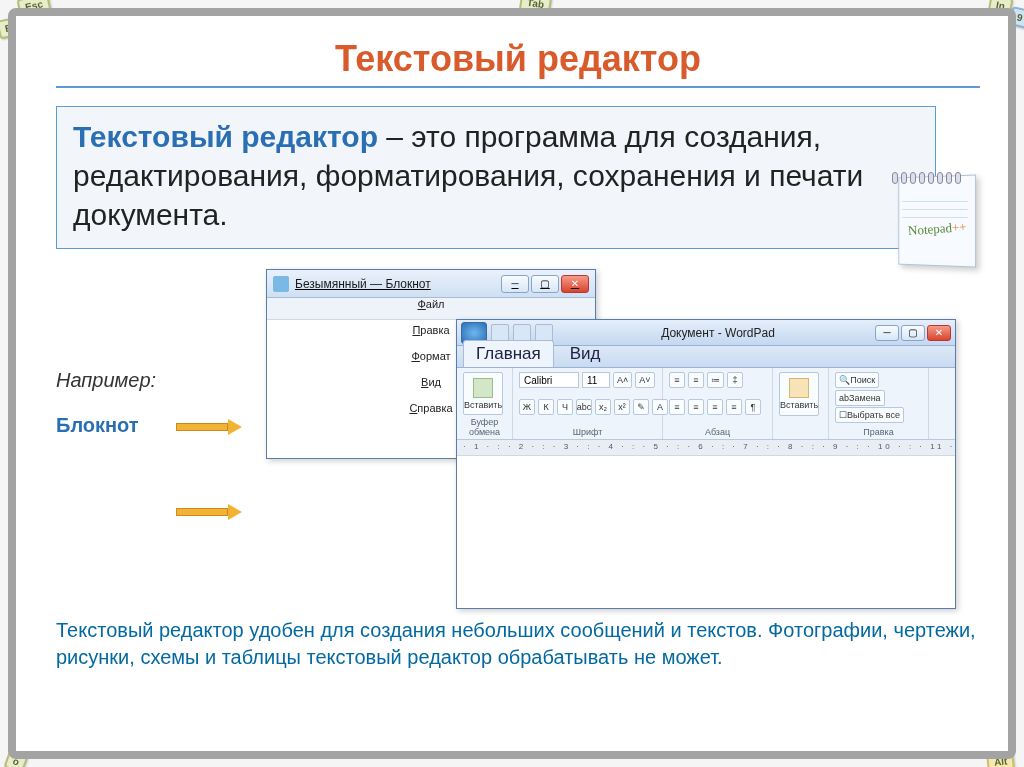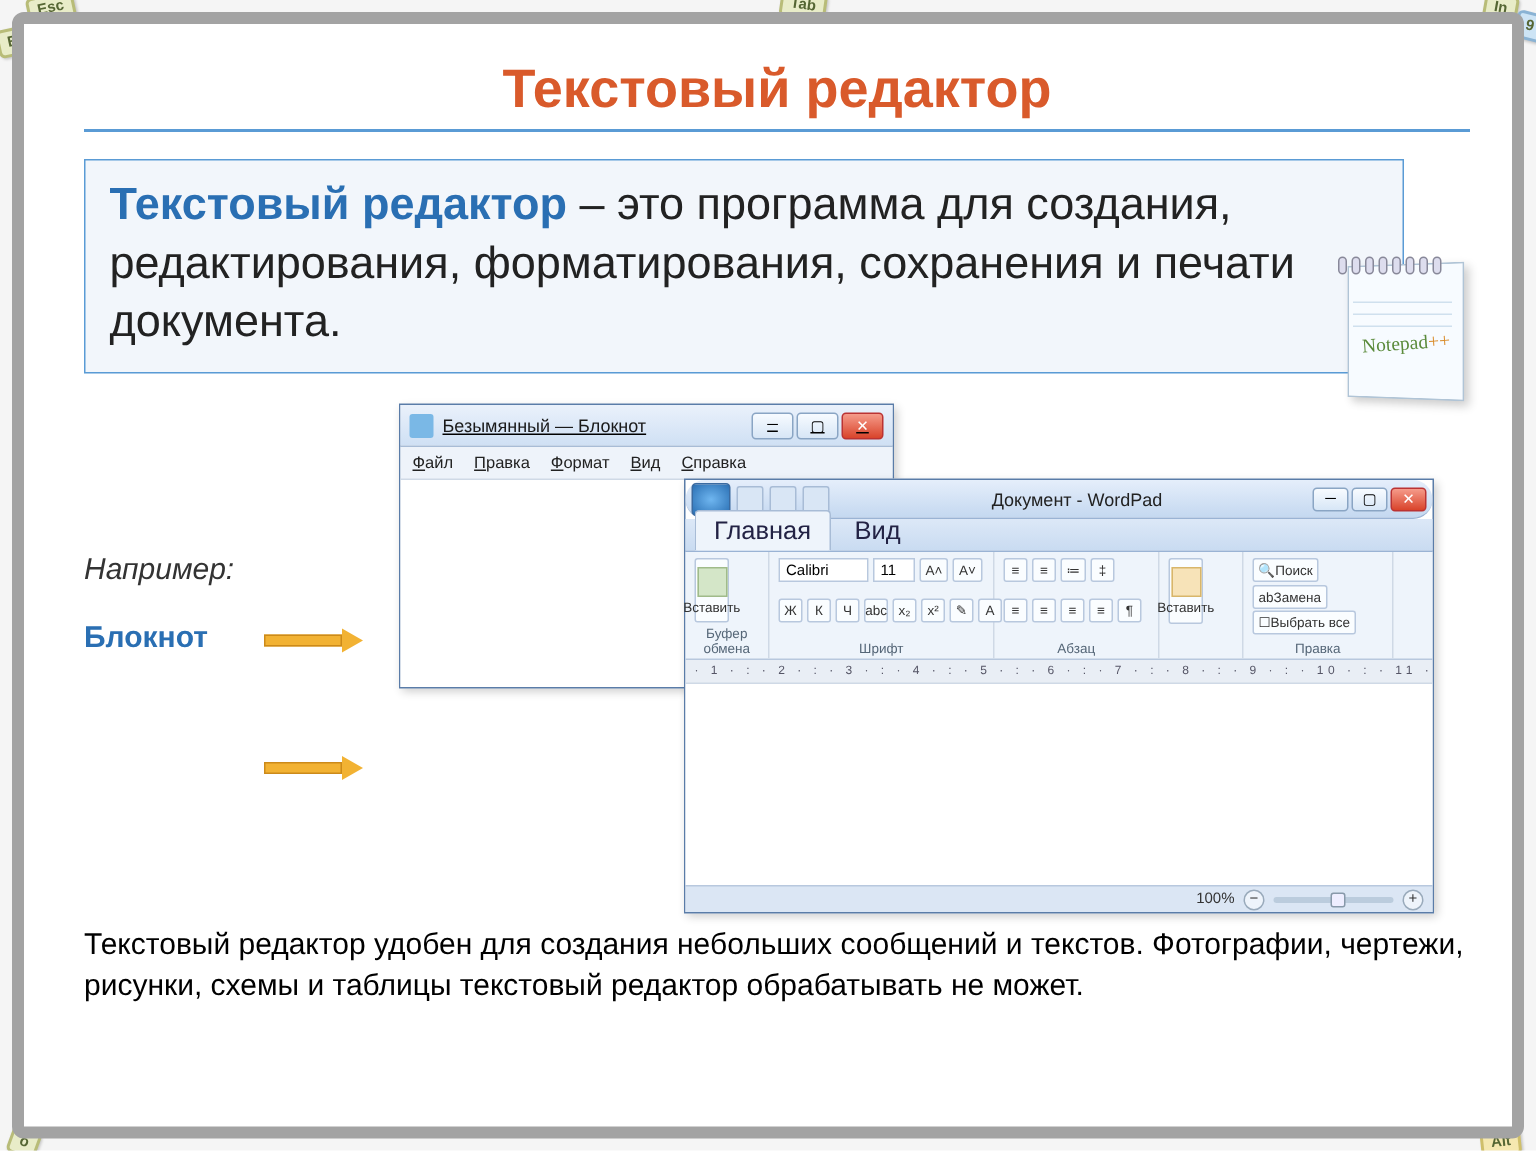--- a/index.html
+++ b/index.html
@@ -59,57 +59,57 @@
   .app-label.wordpad { color:#2a6fb3; top:230px; }
   .arrow { position:absolute; width:70px; height:16px; }
   .arrow.a1 { top:150px; left:120px; }
   .arrow.a2 { top:235px; left:120px; }
   .arrow-body { position:absolute; left:0; top:4px; width:52px; height:8px; background:#f2b233; border:1px solid #cc8a1a; }
   .arrow-head { position:absolute; left:52px; top:0; width:0; height:0; border-top:8px solid transparent; border-bottom:8px solid transparent; border-left:14px solid #f2b233; }
   .arrow-head::after{content:"";position:absolute;left:-14px;top:-8px;width:0;height:0;border-top:8px solid transparent;border-bottom:8px solid transparent;border-left:14px solid #cc8a1a;z-index:-1;}
 
   .bottom-text {
     font-size: 20px;
-    color: #000000;
+    color: #0369a1;
     line-height: 1.35;
     margin-top: 8px;
   }
 
   
   .win { position:absolute; background:#fff; border:1px solid #5a7ca8; box-shadow: 2px 2px 6px rgba(0,0,0,0.2); font-family: Tahoma, sans-serif; font-size:11px; }
   .notepad { top:0; left:210px; width:330px; height:190px; }
   .win-titlebar { height:28px; background:linear-gradient(#eaf1fb,#cfe0f4); display:flex; align-items:center; padding:0 6px; border-bottom:1px solid #a8bcd6;text-decoration:underline; }
   .win-icon { width:16px; height:16px; background:#7ab8e6; border-radius:2px; margin-right:6px; display:inline-block; }
   .win-title { flex:1; color:#1a1a1a; font-size:12px; }
   .win-btns { display:flex; gap:2px; }
   .win-btn { width:28px; height:18px; border:1px solid #8aa5c4; border-radius:3px; display:flex; align-items:center; justify-content:center; font-size:10px; background:linear-gradient(#f7fbff,#d7e6f6); }
   .win-btn.close { background:linear-gradient(#f59b8a,#d9442b); color:#fff; border-color:#b33; }
-  .win-menubar { height:22px; background:#eef3fa; display:flex; align-items:center; gap:14px; padding:0 8px; border-bottom:1px solid #cfd9e6; color:#222; }
+  .win-menubar { height:22px; background:#eef3fa; display:flex; align-items:center; gap:14px; padding:0 8px; border-bottom:1px solid #cfd9e6; color:#222;flex-direction:column; }
   .win-menubar span { text-decoration: underline; text-decoration-color: transparent; }
   .win-menubar span::first-letter { text-decoration: underline; }
   .win-body { background:#fff; height:calc(100% - 50px); }
 
   
   .wordpad { top:50px; left:400px; width:500px; height:290px; }
-  .wp-titlebar { height:26px; background:linear-gradient(#e5eefb,#c4d8f0); display:flex; align-items:center; padding:0 4px; border-bottom:1px solid #9ab3d4;border-radius:13px; }
+  .wp-titlebar { height:26px; background:linear-gradient(#e5eefb,#c4d8f0); display:flex; align-items:center; padding:0 4px; border-bottom:1px solid #9ab3d4; }
   .wp-qat { display:flex; gap:4px; align-items:center; margin-right:8px; }
   .wp-qat .qbtn { width:18px; height:18px; background:#d9e6f5; border:1px solid #a8bcd6; border-radius:2px; }
   .wp-qat .orb { width:26px; height:22px; background:radial-gradient(#6fb6f0,#2a6fb3); border-radius:3px; border:1px solid #3a6aa0; }
   .wp-title { flex:1; text-align:center; font-size:12px; color:#222; }
   .wp-ctrls { display:flex; gap:2px; }
   .wp-ctrls .win-btn { width:24px; height:16px; }
   .wp-tabs { height:22px; background:linear-gradient(#dce8f7,#c9dbf1); display:flex; align-items:flex-end; padding:0 6px; border-bottom:1px solid #9ab3d4; gap:4px; }
   .wp-tab { padding:3px 12px; font-size:17px; color:#224; }
   .wp-tab.active { background:#eef4fb; border:1px solid #a8bcd6; border-bottom:none; border-radius:3px 3px 0 0; }
   .wp-ribbon { height:72px; background:#eef4fb; border-bottom:1px solid #b8c8de; display:flex; }
   .rib-group { border-right:1px solid #cfd9e6; padding:4px 6px 2px 6px; display:flex; flex-direction:column; justify-content:space-between; }
   .rib-group-label { font-size:9px; color:#567; text-align:center; margin-top:2px; }
   .rib-row { display:flex; gap:3px; align-items:center; }
   .rbtn { min-width:16px; height:16px; background:#fafdff; border:1px solid #b8c8de; border-radius:2px; font-size:9px; display:flex; align-items:center; justify-content:center; padding:0 3px; color:#333; }
-  .rbtn.big { width:23px; height:44px; flex-direction:column; font-size:9px; gap:2px; }
+  .rbtn.big { width:40px; height:44px; flex-direction:column; font-size:9px; gap:2px; }
   .rbtn .ico { width:20px; height:20px; background:#d4e6c8; border:1px solid #a0bb8a; }
   .sel { height:16px; background:#fff; border:1px solid #b8c8de; font-size:10px; padding:0 4px; display:flex; align-items:center; }
   .wp-ruler { height:16px; background:#e9eef5; border-bottom:1px solid #cfd9e6; font-size:8px; color:#556; padding:2px 6px; letter-spacing:3px; white-space:nowrap; overflow:hidden;}
   .wp-page { height:calc(100% - 26px - 22px - 72px - 16px - 18px); background:#fff; }
   .wp-status { height:18px; background:#dbe6f4; border-top:1px solid #b8c8de; display:flex; justify-content:flex-end; align-items:center; padding:0 6px; gap:6px; font-size:10px; color:#333; }
   .wp-status .track { width:80px; height:4px; background:#bcd; border-radius:2px; position:relative; }
   .wp-status .thumb { position:absolute; left:38px; top:-3px; width:10px; height:10px; background:#eef; border:1px solid #89a; border-radius:2px; }
   .wp-status .zbtn { width:14px; height:14px; border:1px solid #9ab; border-radius:7px; background:#eef4fb; text-align:center; line-height:12px; }
 
   
@@ -272,27 +272,19 @@
               <div class="rbtn" style="width:auto;">ab <span>Замена</span></div>
             </div>
           <div class="rib-row">
               <div class="rbtn" style="width:auto;">☐ <span>Выбрать все</span></div>
             </div>
           <div class="rib-group-label">Правка</div>
         </div>
       </div>
       <div class="wp-ruler">· 1 · : · 2 · : · 3 · : · 4 · : · 5 · : · 6 · : · 7 · : · 8 · : · 9 · : · 10 · : · 11 · : · 12 · : · 13 · : · 14 ·</div>
       <div class="wp-page"></div>
-      <div class="wp-status">
-        <span>100%</span>
-        <div class="zbtn">−</div>
-        <div class="track">
-            <div class="thumb"></div>
-          </div>
-        <div class="zbtn">+</div>
-      </div>
     </div>
 
   </div>
 
   <div class="bottom-text">Текстовый редактор удобен для создания небольших сообщений и текстов. Фотографии, чертежи, рисунки, схемы и таблицы текстовый редактор обрабатывать не может.</div>
 
 </div>
 
 </body></html>

